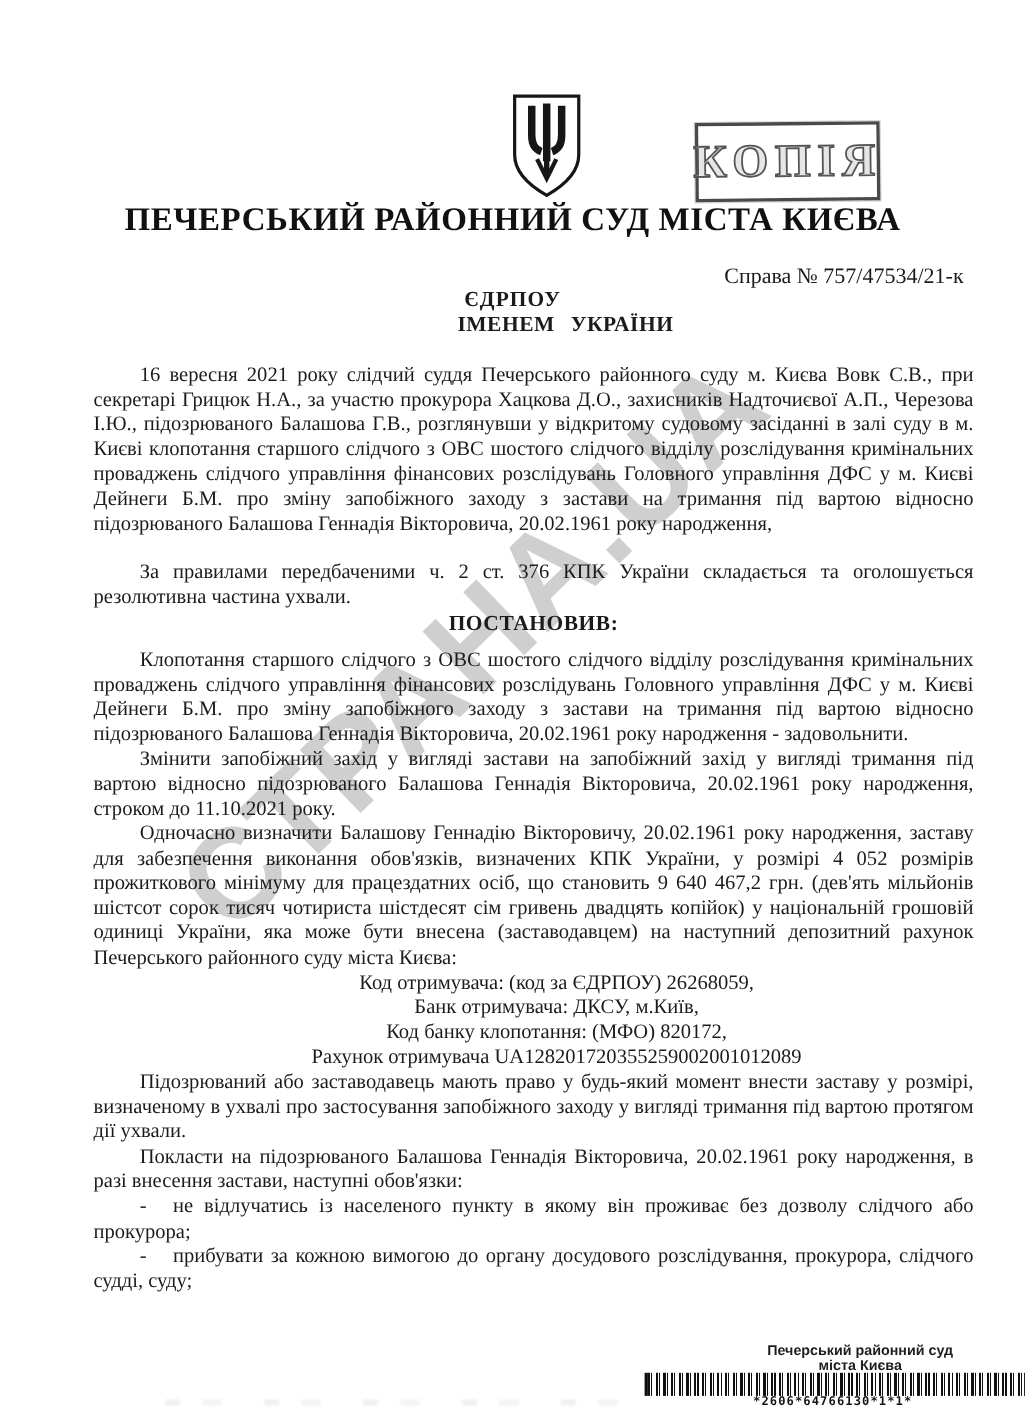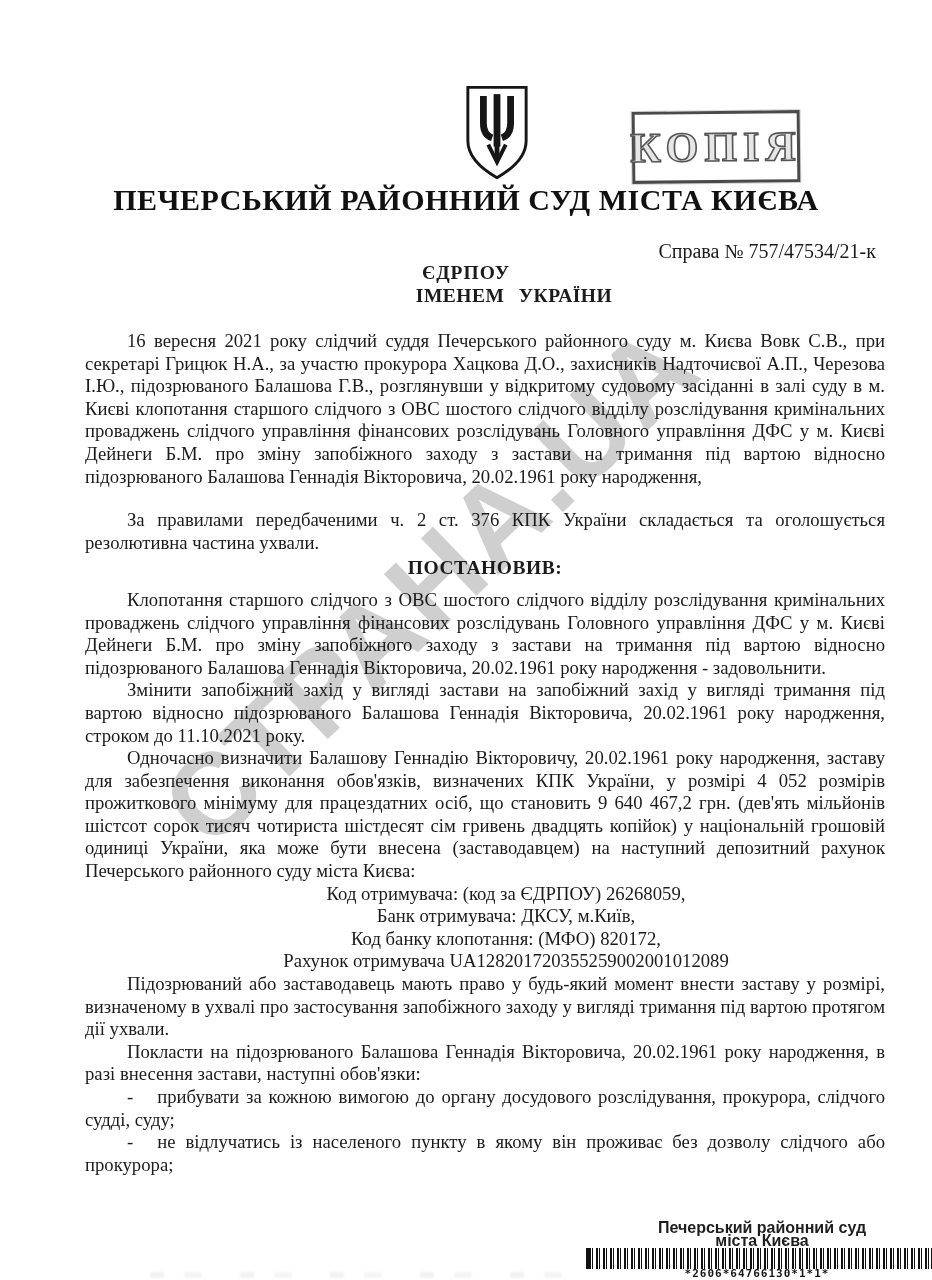--- a/index.html
+++ b/index.html
@@ -61,24 +61,24 @@
   .p-gap{margin-top:21px !important;}
   .resolved{
     text-align:center;text-indent:0 !important;
     font-weight:700;letter-spacing:.5px;
     margin:3px 0 9px 0 !important;font-size:19.5px;
   }
   .plain-line{text-align:center;text-indent:42px;}
   .obl .gap{display:inline-block;width:24px;}
   
   .stamp-block{
-    position:absolute;top:1222px;left:622px;width:280px;
+    position:absolute;top:1222px;left:642px;width:280px;
     text-align:center;z-index:2;
     font-family:"Liberation Sans","DejaVu Sans",sans-serif;
-    font-size:16px;line-height:12.5px;color:#1e1e1e;font-weight:700;
+    font-size:13px;line-height:12.5px;color:#1e1e1e;font-weight:700;
   }
   .barcode{
     position:absolute;top:1248px;left:586px;width:342px;height:21px;z-index:2;
     background:repeating-linear-gradient(90deg,
       #101010 0px,#101010 2px,#fff 2px,#fff 3px,
       #101010 3px,#101010 4px,#fff 4px,#fff 7px,
       #101010 7px,#101010 9px,#fff 9px,#fff 10px,
       #101010 10px,#101010 11px,#fff 11px,#fff 14px);
     border-left:3px solid #101010;border-right:3px solid #101010;
   }
@@ -139,24 +139,24 @@
 
     <div class="plain-line">Код отримувача: (код за ЄДРПОУ) 26268059,</div>
     <div class="plain-line">Банк отримувача: ДКСУ, м.Київ,</div>
     <div class="plain-line">Код банку клопотання: (МФО) 820172,</div>
     <div class="plain-line">Рахунок отримувача UA128201720355259002001012089</div>
 
     <p>Підозрюваний або заставодавець мають право у будь-який момент внести заставу у розмірі, визначеному в ухвалі про застосування запобіжного заходу у вигляді тримання під вартою протягом дії ухвали.</p>
     <p>Покласти на підозрюваного Балашова Геннадія Вікторовича, 20.02.1961 року народження, в разі внесення застави, наступні обов'язки:</p>
 
     <p class="obl">
-      <span>-</span><span class="gap"></span><span>прибувати за кожною вимогою до органу досудового розслідування, прокурора, слідчого судді, суду;</span>
+      <span>-</span><span class="gap"></span><span>не відлучатись із населеного пункту в якому він проживає без дозволу слідчого або прокурора;</span>
     </p>
     <p class="obl">
-      <span>-</span><span class="gap"></span><span>не відлучатись із населеного пункту в якому він проживає без дозволу слідчого або прокурора;</span>
+      <span>-</span><span class="gap"></span><span>прибувати за кожною вимогою до органу досудового розслідування, прокурора, слідчого судді, суду;</span>
     </p>
   </div>
 
   <div class="stamp-block">
     <div>Печерський районний суд</div>
     <div>міста Києва</div>
   </div>
 
   <div class="barcode"></div>
   <div class="barcode-text">*2606*64766130*1*1*</div>

